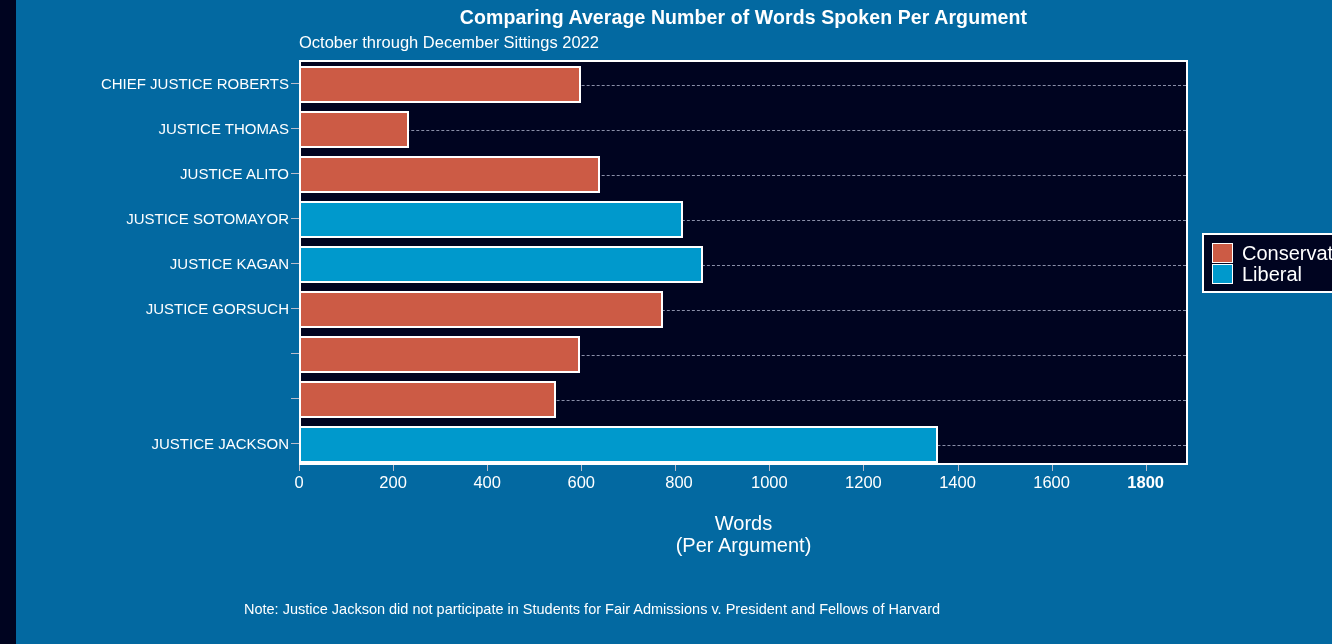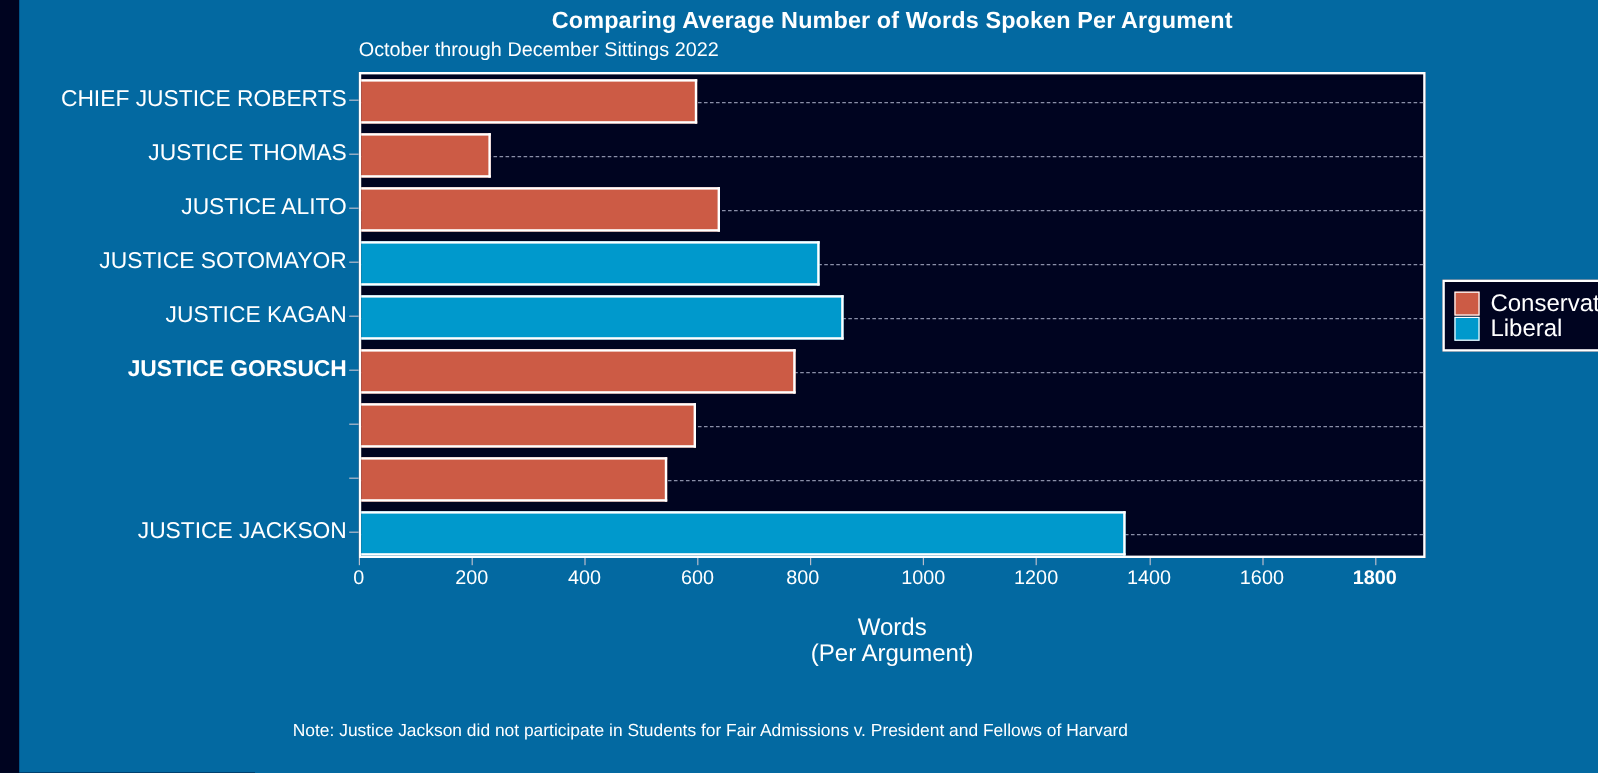--- a/index.html
+++ b/index.html
@@ -84,21 +84,21 @@
     border: 2px solid #ffffff;
     border-left: none;
   }
 
   
   .ytick-label {
     position: absolute;
     right: 0;
     width: 280px;
     text-align: right;
-    font-size: 19px;
+    font-size: 15px;
     color: #ffffff;
     white-space: nowrap;
     transform: translateY(-50%);
     padding-right: 10px;
     box-sizing: border-box;
   }
   #ytick-layer {
     position: absolute;
     left: 0;
     top: 60px;
@@ -203,21 +203,21 @@
       <div class="ytick-label" style="top: 22.5px;">CHIEF JUSTICE ROBERTS</div>
       <div class="ytick-mark" style="top: 67.5px;"></div>
       <div class="ytick-label" style="top: 67.5px;">JUSTICE THOMAS</div>
       <div class="ytick-mark" style="top: 112.5px;"></div>
       <div class="ytick-label" style="top: 112.5px;">JUSTICE ALITO</div>
       <div class="ytick-mark" style="top: 157.5px;"></div>
       <div class="ytick-label" style="top: 157.5px;">JUSTICE SOTOMAYOR</div>
       <div class="ytick-mark" style="top: 202.5px;"></div>
       <div class="ytick-label" style="top: 202.5px;">JUSTICE KAGAN</div>
       <div class="ytick-mark" style="top: 247.5px;"></div>
-      <div class="ytick-label" style="top: 247.5px; font-weight: bold;">JUSTICE GORSUCH</div>
+      <div class="ytick-label" style="top: 247.5px;">JUSTICE GORSUCH</div>
       <div class="ytick-mark" style="top: 292.5px;"></div>
       <div class="ytick-mark" style="top: 337.5px;"></div>
       <div class="ytick-mark" style="top: 382.5px;"></div>
       <div class="ytick-label" style="top: 382.5px;">JUSTICE JACKSON</div>
     </div>
 
   <div id="plot-frame">
     <div id="plot-inner">
         <div class="gridline" style="top: 22.5px;"></div>
         <div class="bar" title="CHIEF JUSTICE ROBERTS: 596" style="left: 0px; width: 280.341px; top: 4px; height: 37px; background: rgb(204, 91, 69);"></div>
@@ -243,21 +243,21 @@
   <div id="xtick-layer">
       <div class="xtick-mark" style="left: 0px;"></div>
       <div class="xtick-label" style="left: 0px;">0</div>
       <div class="xtick-mark" style="left: 94.0741px;"></div>
       <div class="xtick-label" style="left: 94.0741px;">200</div>
       <div class="xtick-mark" style="left: 188.148px;"></div>
       <div class="xtick-label" style="left: 188.148px;">400</div>
       <div class="xtick-mark" style="left: 282.222px;"></div>
       <div class="xtick-label" style="left: 282.222px;">600</div>
       <div class="xtick-mark" style="left: 376.296px;"></div>
-      <div class="xtick-label" style="left: 370px;">800</div>
+      <div class="xtick-label" style="left: 380px;">800</div>
       <div class="xtick-mark" style="left: 470.37px;"></div>
       <div class="xtick-label" style="left: 470.37px;">1000</div>
       <div class="xtick-mark" style="left: 564.444px;"></div>
       <div class="xtick-label" style="left: 564.444px;">1200</div>
       <div class="xtick-mark" style="left: 658.519px;"></div>
       <div class="xtick-label" style="left: 658.519px;">1400</div>
       <div class="xtick-mark" style="left: 752.593px;"></div>
       <div class="xtick-label" style="left: 752.593px;">1600</div>
       <div class="xtick-mark" style="left: 846.667px;"></div>
       <div class="xtick-label" style="left: 846.667px; font-weight: bold;">1800</div>

